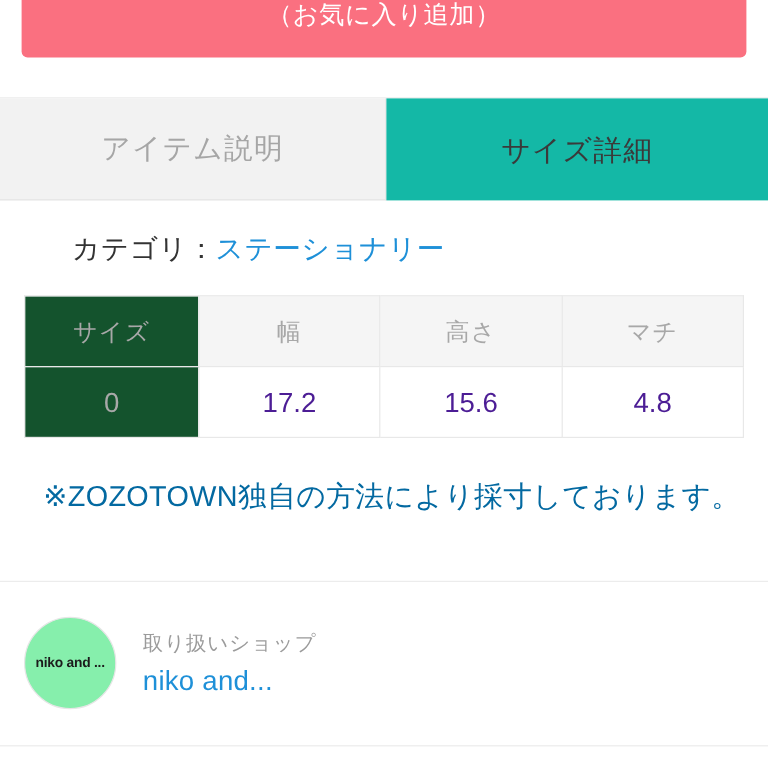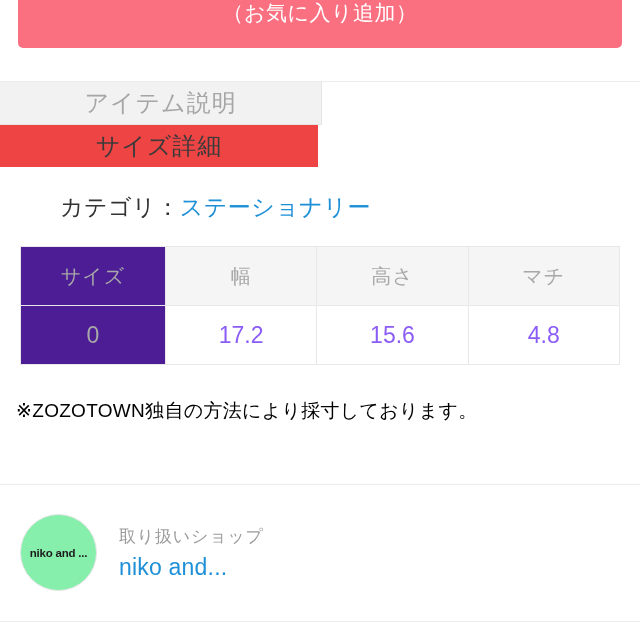--- a/index.html
+++ b/index.html
@@ -46,41 +46,40 @@
   
   .tabs {
     position: absolute;
     left: 0;
     top: 81px;
     width: 640px;
     height: 85px;
     display: flex;
     align-items: stretch;
     border-top: 1px solid #ededed;
-    flex-direction: column;
   }
   .tab {
     height: 100%;
     display: flex;
     align-items: center;
     justify-content: center;
     box-sizing: border-box;
     font-size: 24px;
     letter-spacing: 1px;
   }
   .tab-inactive {
     width: 322px;
     background: #f2f2f2;
     color: #a6a6a6;
     border-right: 1px solid #e4e4e4;
     border-bottom: 1px solid #e4e4e4;
   }
   .tab-active {
     width: 318px;
-    background: #ef4444;
+    background: #14b8a6;
     color: #3a3a3a;
   }
 
   
   .category {
     position: absolute;
     left: 20px;
     top: 192px;
     font-size: 23px;
     color: #333333;
@@ -111,37 +110,37 @@
     box-sizing: border-box;
   }
   .size-table th {
     background: #f5f5f5;
     color: #a8a8a8;
     font-size: 20px;
     letter-spacing: 1px;
   }
   .size-table td {
     background: #ffffff;
-    color: #8b5cf6;
+    color: #4c1d95;
     font-size: 23px;
   }
   .size-table th.col-size,
   .size-table td.col-size {
-    background: #4c1d95;
+    background: #14532d;
     color: #a8a8a8;
     width: 145px;
   }
 
   
   .note {
     position: absolute;
-    left: 16px;
+    left: 36px;
     top: 398px;
-    font-size: 19px;
-    color: #000000;
+    font-size: 24px;
+    color: #0369a1;
     letter-spacing: 0.3px;
     white-space: nowrap;
   }
 
   
   .divider {
     position: absolute;
     left: 0;
     width: 640px;
     height: 1px;

